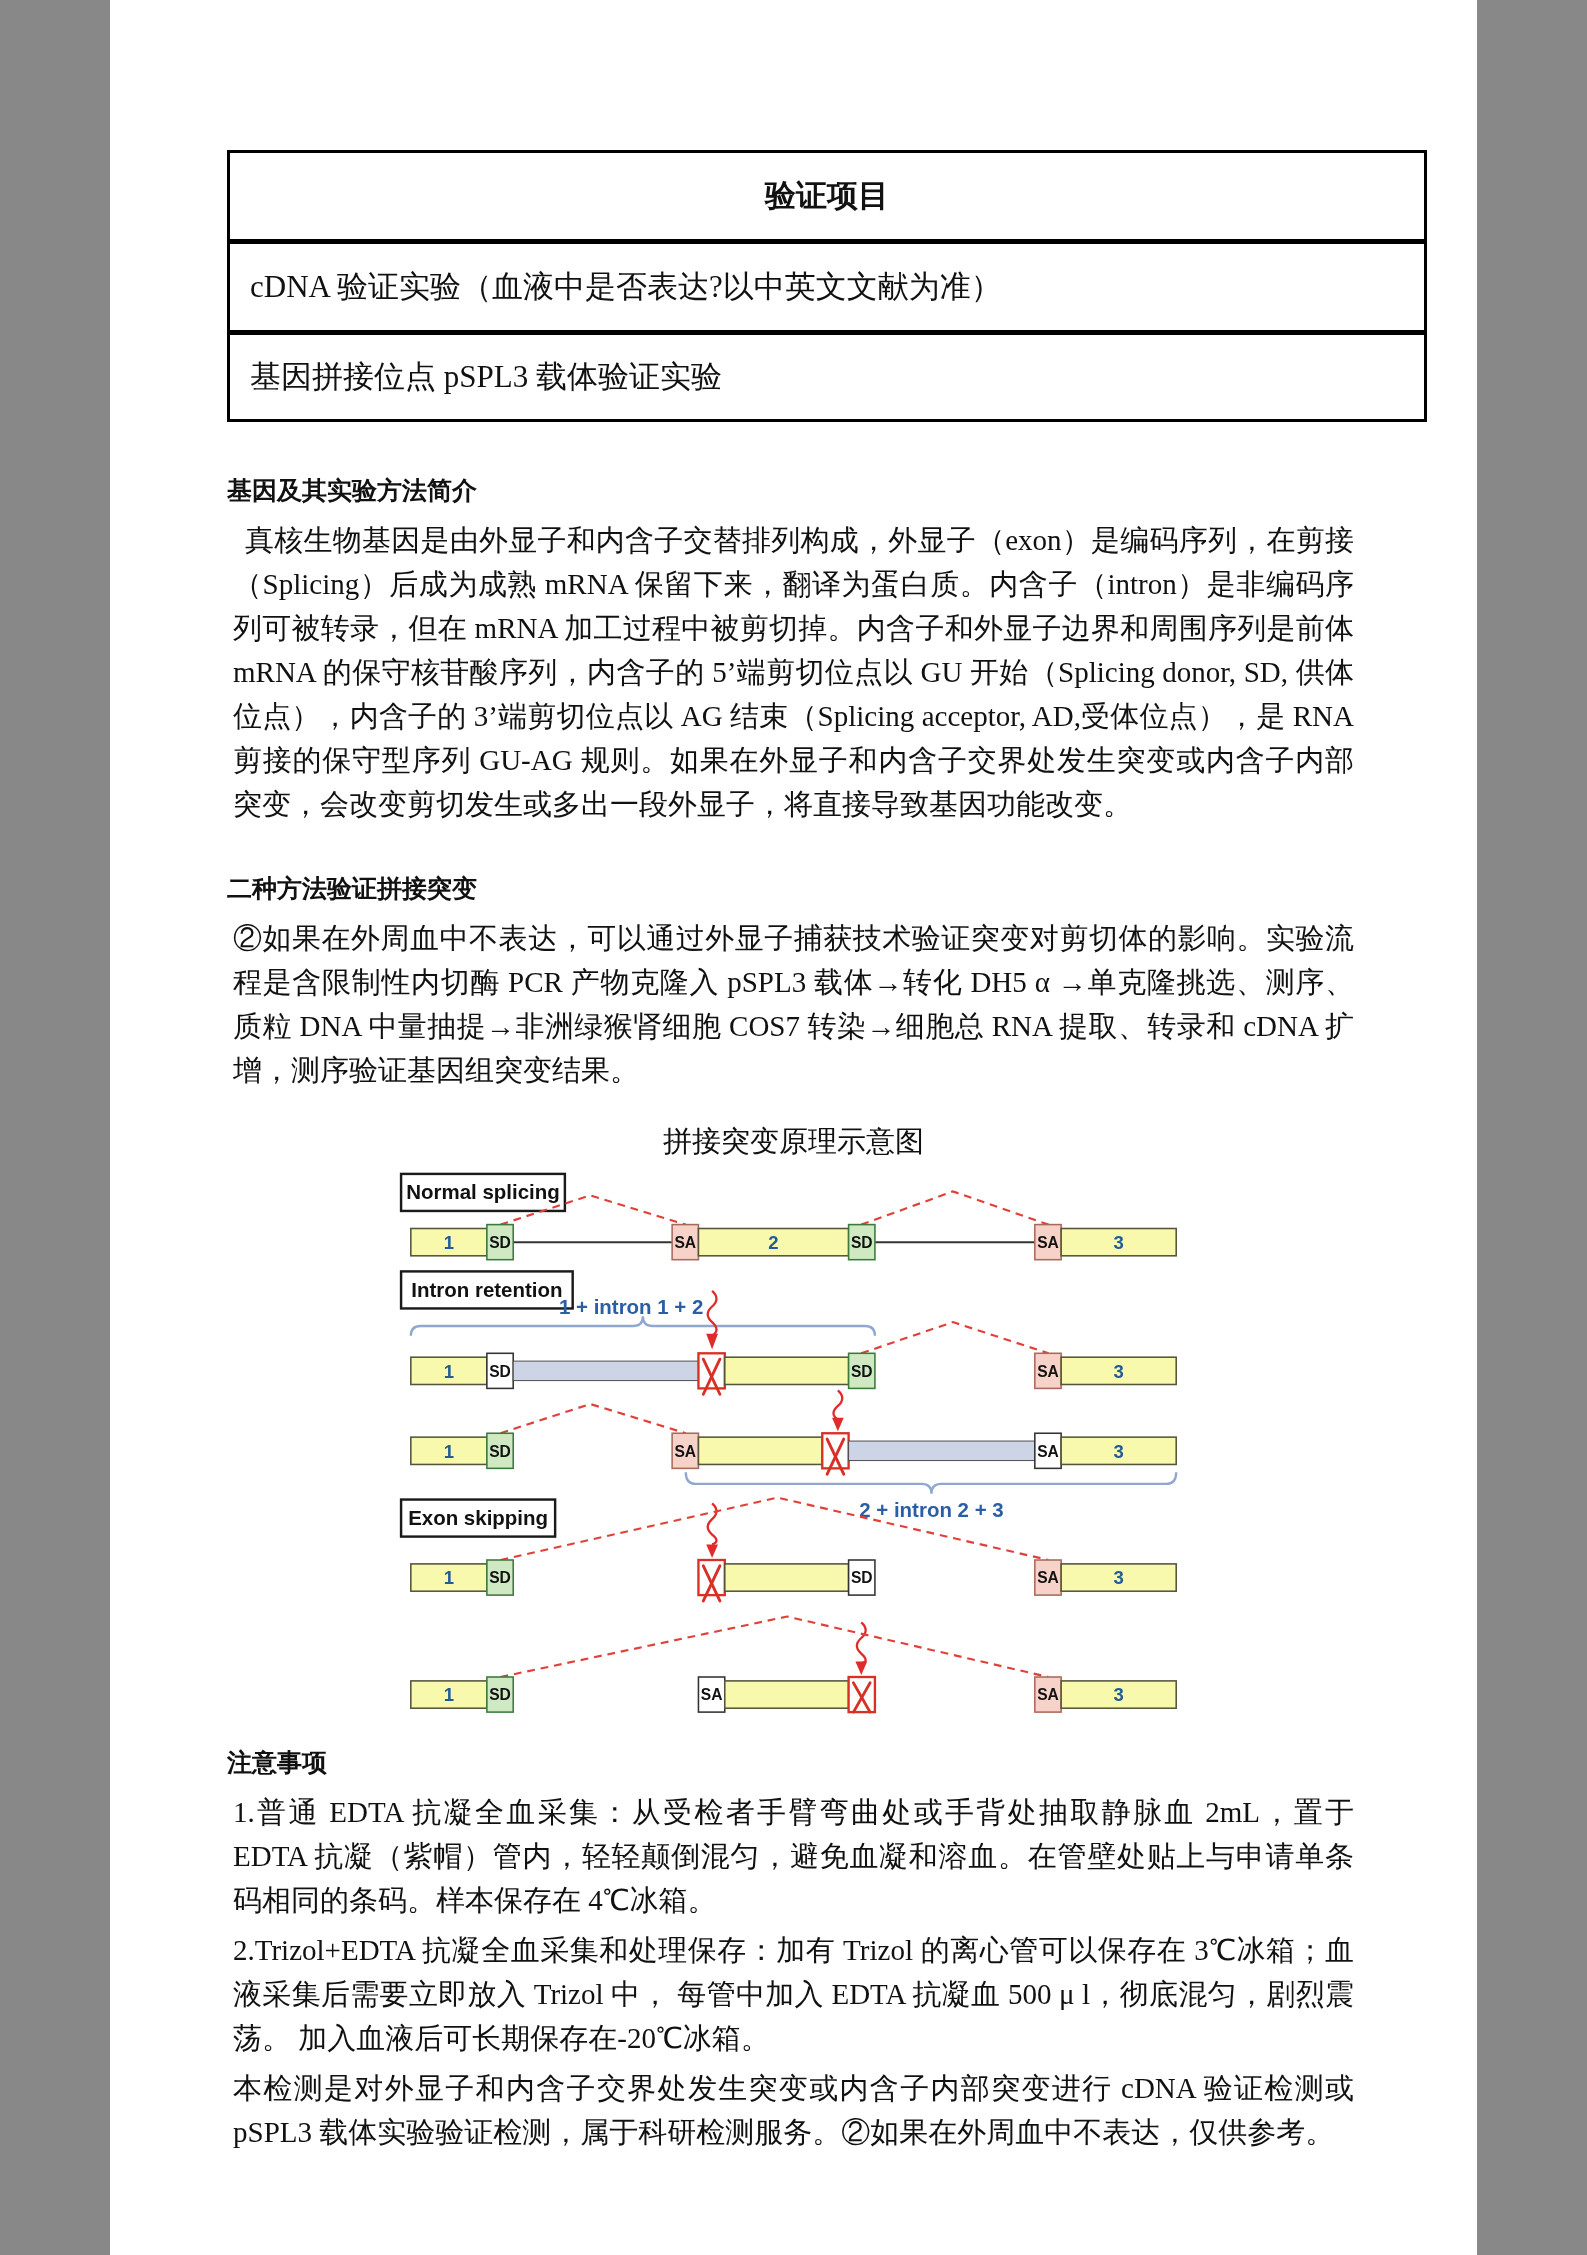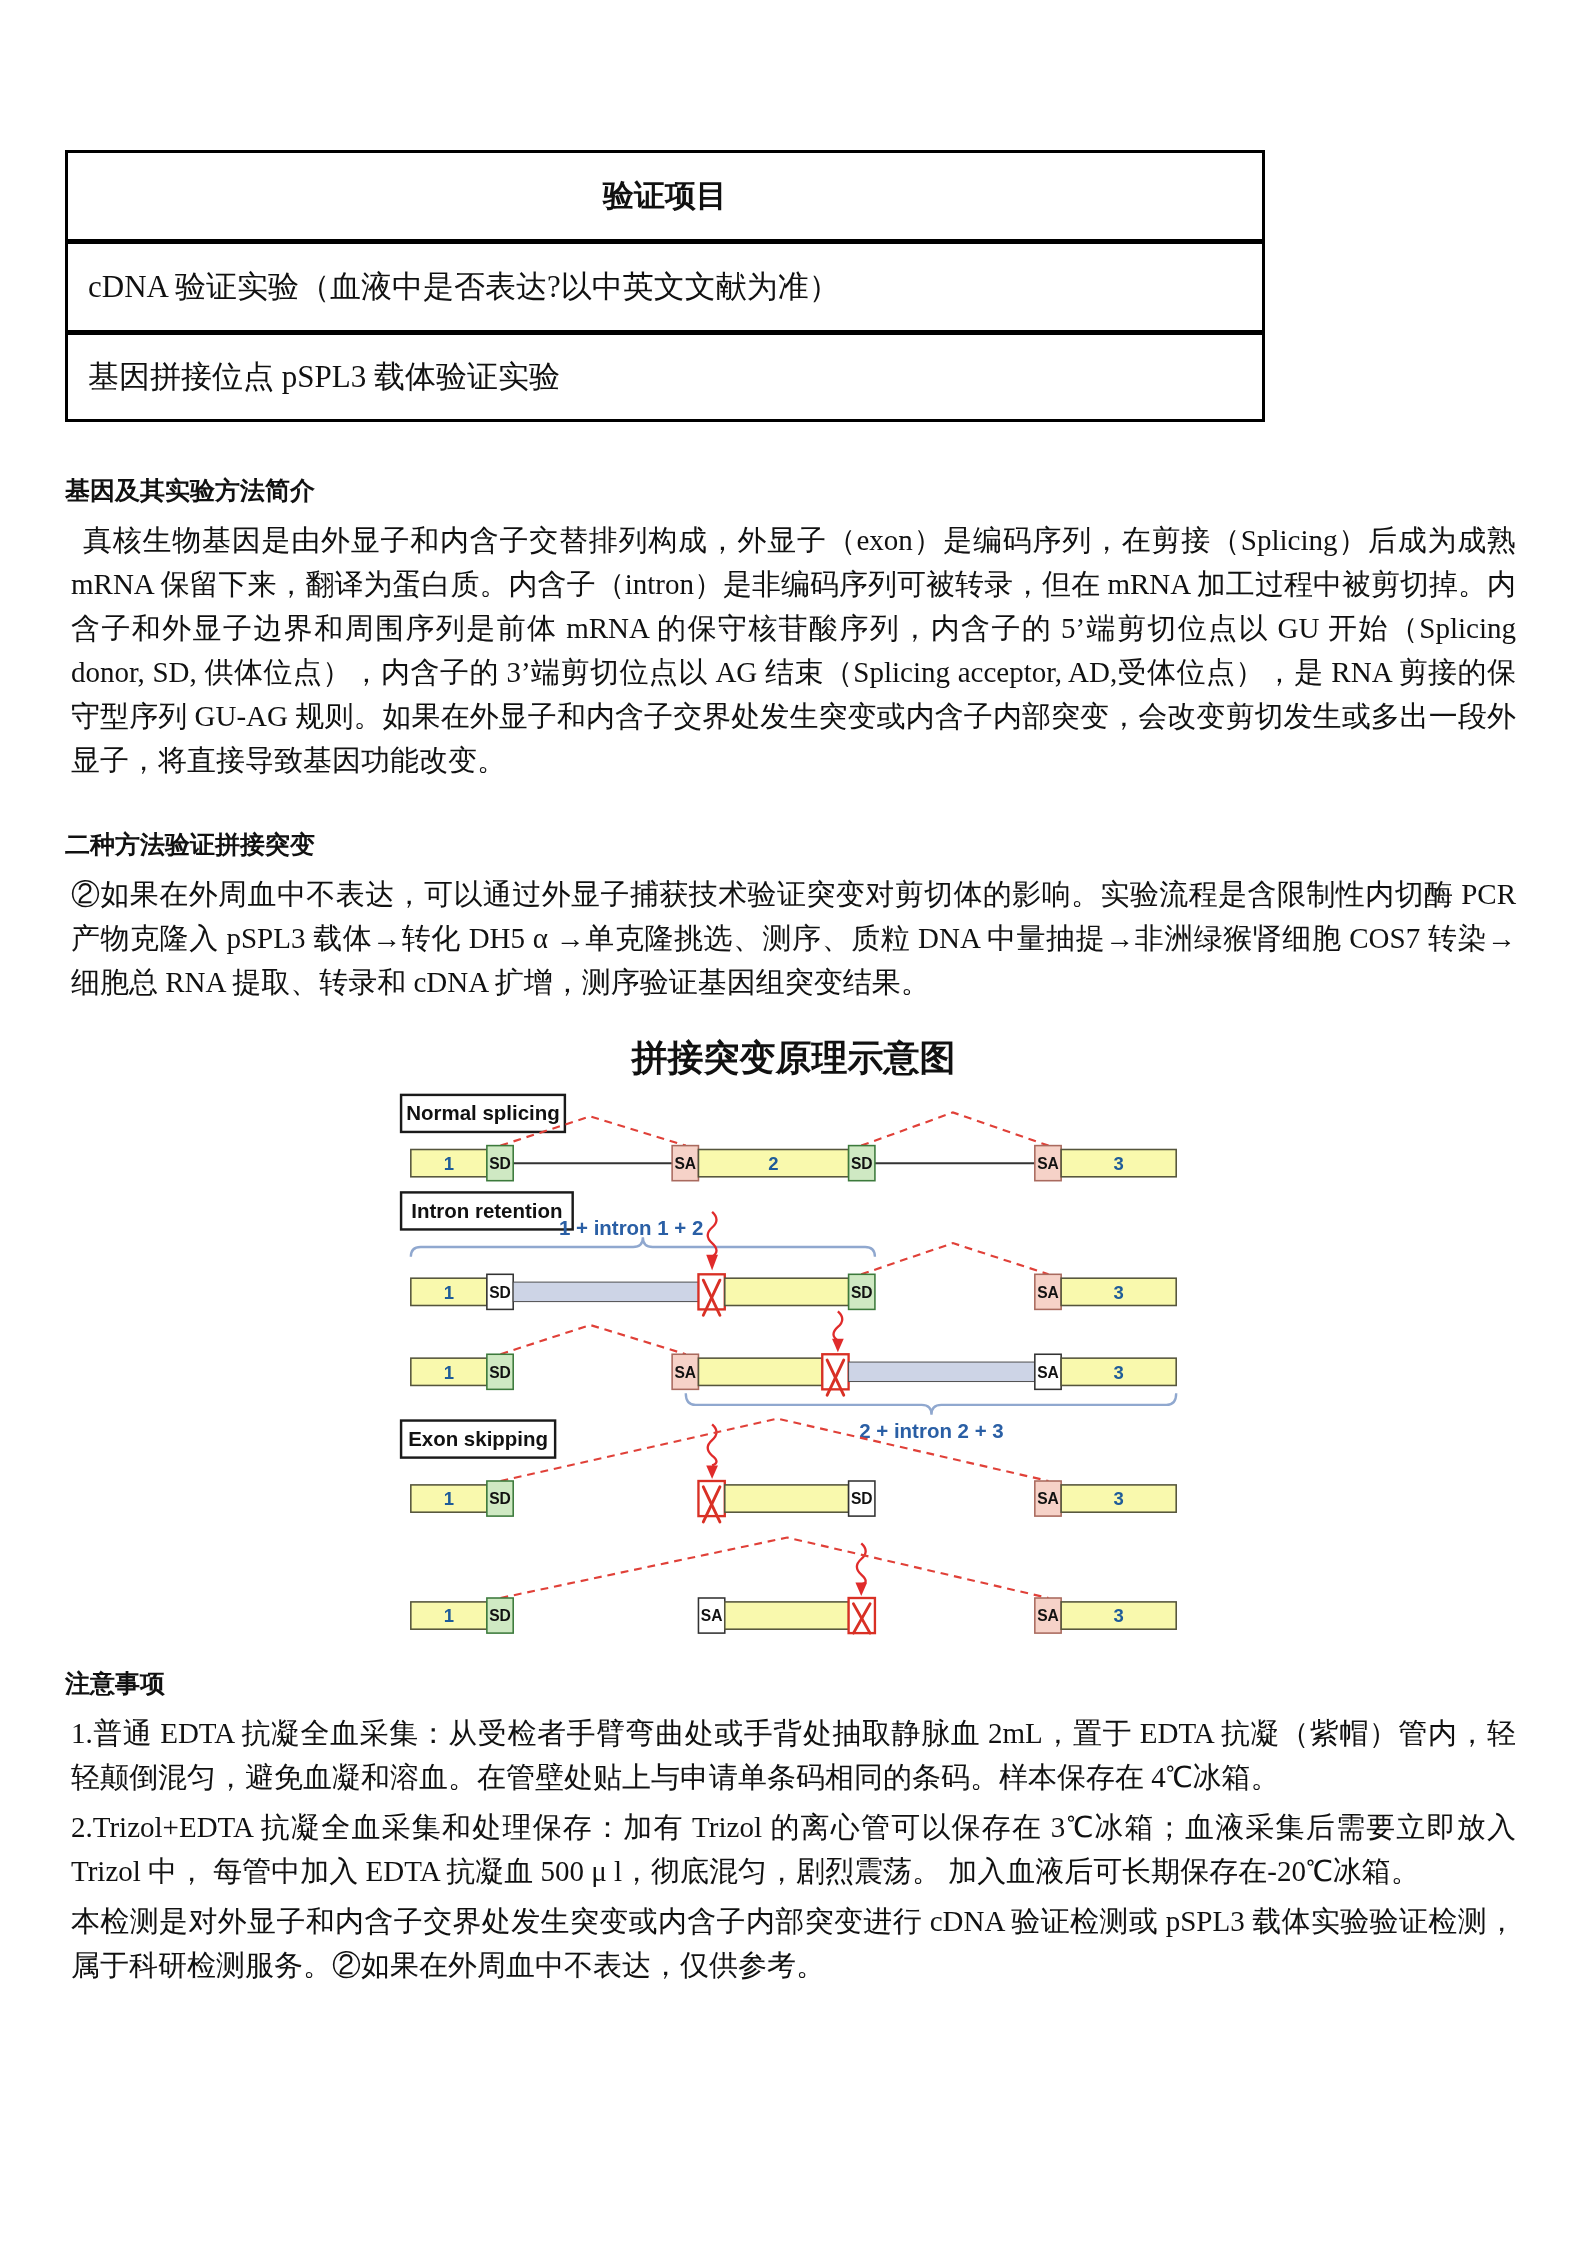--- a/index.html
+++ b/index.html
@@ -1,41 +1,41 @@
 <!DOCTYPE html>
 <html><head>
 <meta charset="utf-8">
 <style>
   html,body{margin:0;padding:0;background:#888;}
   .page{
-    width:1587px;height:2255px;background:#ffffff;margin:0 auto;
+    width:1367px;height:2255px;background:#ffffff;margin:0 auto;
     font-family:"Liberation Serif", serif;color:#111;
     position:relative;overflow:hidden;box-sizing:border-box;
-    padding:0 65px;
+    padding:0 117px;
   }
   
   .project-table{
     margin-top:150px;width:1200px;border:3px solid #000;box-sizing:border-box;
   }
   .pt-row{box-sizing:border-box;display:flex;align-items:center;
     font-size:31px;line-height:1.25;padding:0 20px;height:86px;font-family:Liberation Serif, serif;}
   .pt-header{justify-content:center;font-weight:bold;font-family:"Liberation Sans",sans-serif;}
   .pt-sep{height:5px;background:#000;}
   
   .sec-heading{
     font-family:"Liberation Sans",sans-serif;font-weight:bold;
     font-size:25px;line-height:44px;margin:0;
   }
   .body-p{font-size:29px;line-height:44px;margin:6px;text-align:justify;}
   .indent1{text-indent:12px;}
   .mt-lg{margin-top:46px;}
   .mt-md{margin-top:40px;}
   
   .fig-title{
-    font-family:"Liberation Sans",sans-serif;font-weight:bold;font-size:36px;
+    font-family:"Liberation Sans",sans-serif;font-weight:normal;font-size:29px;
     text-align:center;margin-top:30px;
   }
   .fig-wrap{width:790px;margin:8px auto 0 auto;}
   svg text{font-family:"Liberation Sans",sans-serif;}
   .lblbox{fill:#ffffff;stroke:#1a1a1a;stroke-width:2.5;}
   .lbltxt{font-size:21px;font-weight:bold;fill:#111;text-anchor:middle;}
   .exon{fill:#f9f9ad;stroke:#55553c;stroke-width:1.6;}
   .sd{fill:#cfe9c3;stroke:#3c7a3c;stroke-width:1.6;}
   .sa{fill:#f6d2c8;stroke:#a96a5e;stroke-width:1.6;}
   .wbox{fill:#ffffff;stroke:#333;stroke-width:1.6;}

